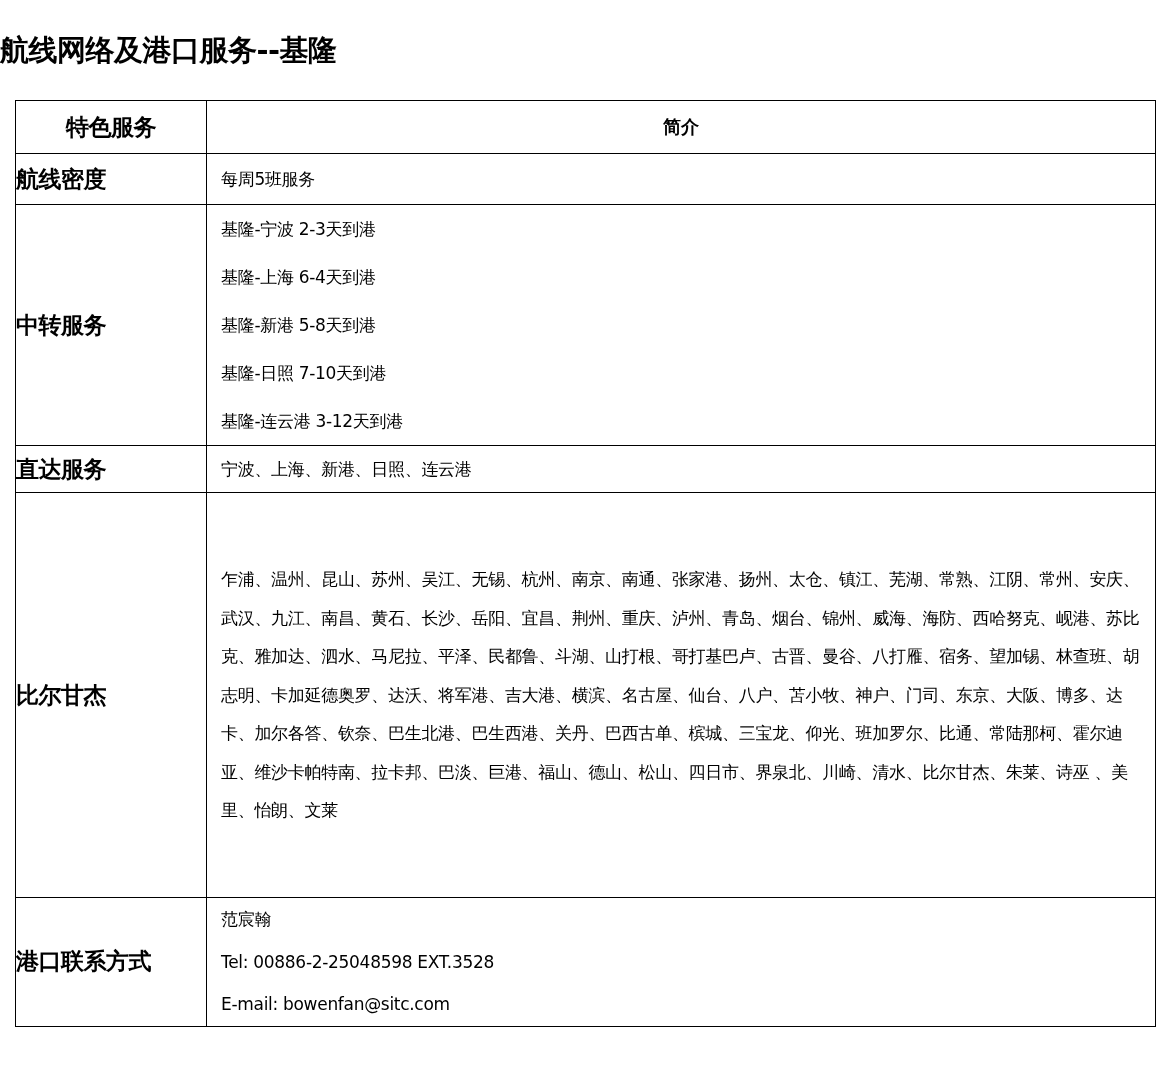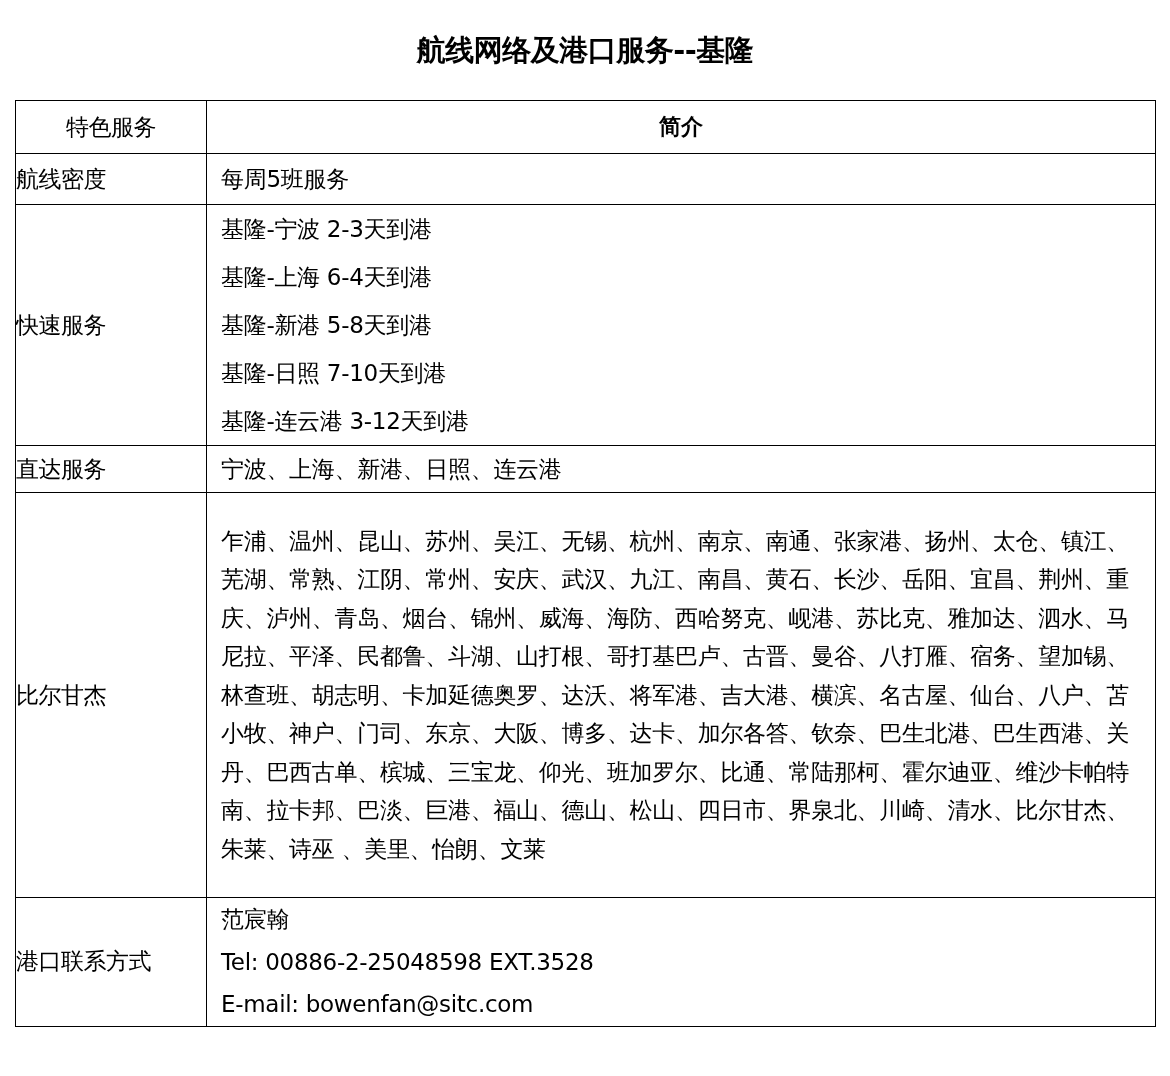--- a/index.html
+++ b/index.html
@@ -12,21 +12,21 @@
     height: 1076px;
     position: relative;
     font-family: "DejaVu Sans", "Liberation Sans", sans-serif;
     color: #000000;
   }
   .page-title {
     position: absolute;
     top: 30px;
     left: 0;
     width: 1170px;
-    text-align: center;
+    text-align: left;
     font-size: 29px;
     font-weight: bold;
     line-height: 40px;
     letter-spacing: -0.5px;
   }
   table.service-table {
     position: absolute;
     top: 100px;
     left: 15px;
     width: 1140px;
@@ -34,33 +34,33 @@
     table-layout: fixed;
   }
   table.service-table td, table.service-table th {
     border: 1.3px solid #000000;
     padding: 0;
     vertical-align: middle;
   }
   col.col-label { width: 191px; }
   col.col-desc { width: 949px; }
   .label-cell {
-    font-weight: normal;
+    font-weight: bold;
     font-size: 23px;
     letter-spacing: -0.5px;
   }
   .header-desc {
     text-align: center;
     font-weight: bold;
-    font-size: 22px;
+    font-size: 18px;
   }
   .desc-cell {
     padding-left: 14px !important;
     padding-right: 10px !important;
-    font-size: 23px;
+    font-size: 17px;
     letter-spacing: -0.3px;
   }
   .row-header { height: 53px; }
   .row-density { height: 51px; }
   .row-express { height: 240px; }
   .row-direct { height: 47px; }
   .row-transit { height: 405px; }
   .row-contact { height: 128px; }
   .line {
     display: block;
@@ -93,21 +93,21 @@
   <tbody>
       <tr class="row-header">
     <th class="label-cell">特色服务</th>
     <th class="header-desc">简介</th>
   </tr>
   <tr class="row-density">
     <td class="label-cell">航线密度</td>
     <td class="desc-cell">每周5班服务</td>
   </tr>
   <tr class="row-express">
-    <td class="label-cell">快速服务</td>
+    <td class="label-cell">中转服务</td>
     <td class="desc-cell">
       <span class="line">基隆-宁波 2-3天到港</span>
       <span class="line">基隆-上海 6-4天到港</span>
       <span class="line">基隆-新港 5-8天到港</span>
       <span class="line">基隆-日照 7-10天到港</span>
       <span class="line">基隆-连云港 3-12天到港</span>
     </td>
   </tr>
   <tr class="row-direct">
     <td class="label-cell">直达服务</td>

